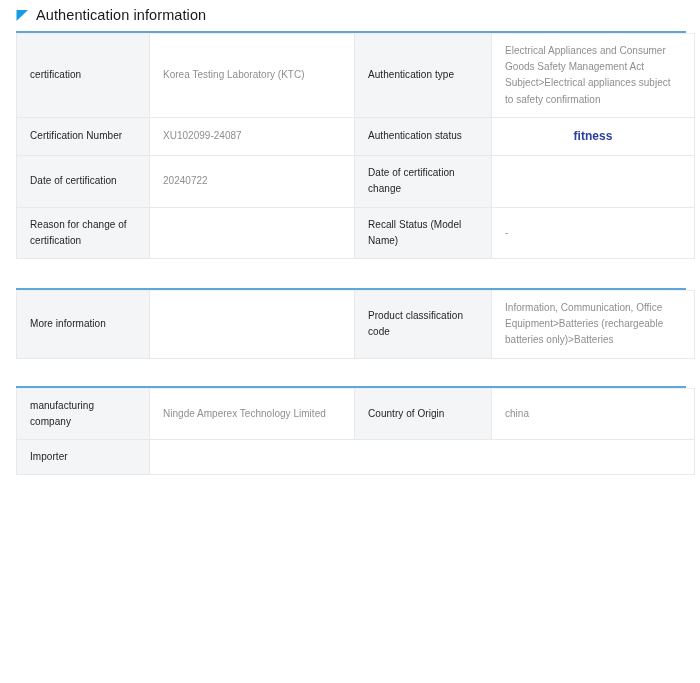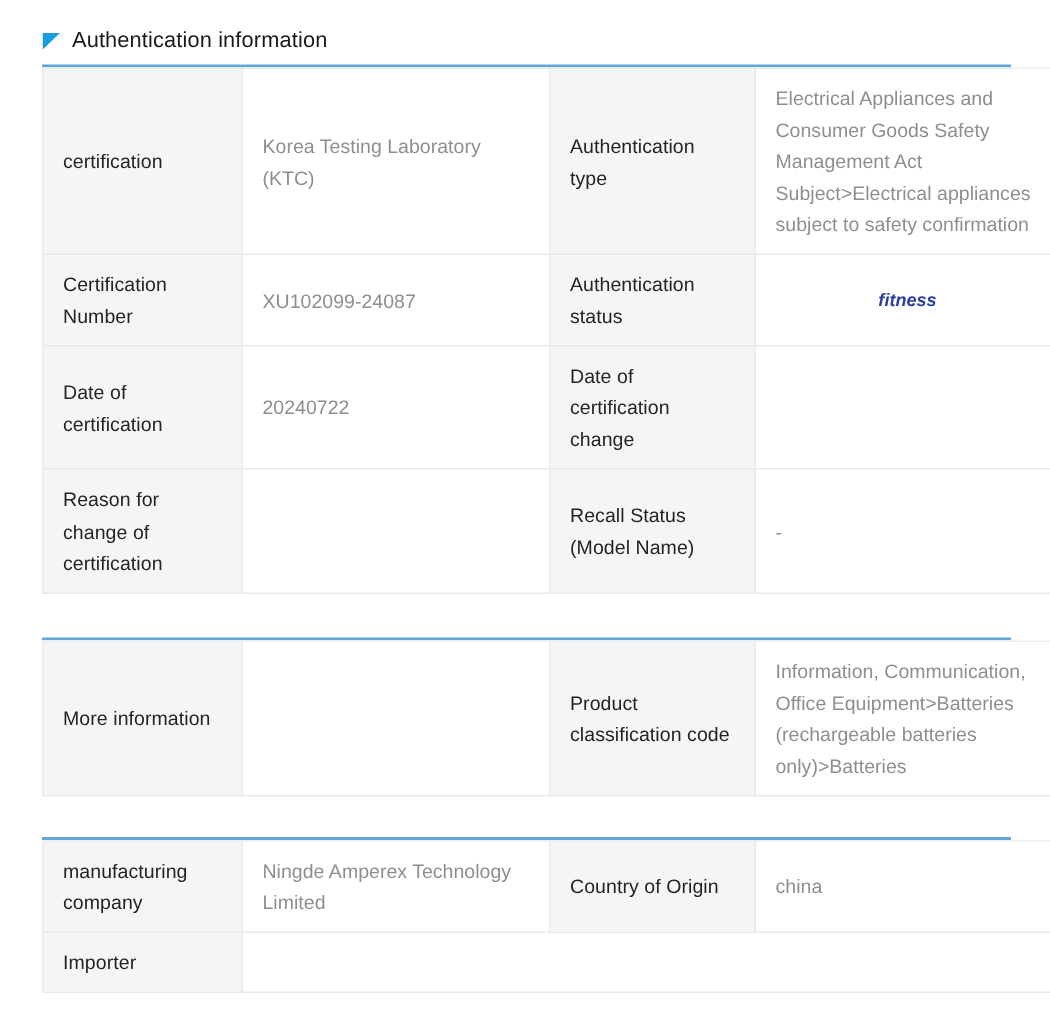--- a/index.html
+++ b/index.html
@@ -8,21 +8,21 @@
     width: 700px; height: 683px;
     background: #ffffff;
     font-family: "Liberation Sans", sans-serif;
     overflow: hidden;
   }
   .page {
     width: 700px;
     height: 683px;
     position: relative;
     background: #fff;
-    padding: 16px;
+    padding: 4px;
   }
 
   
   .section { margin: 0; }
   .sec-head {
     display: flex;
     align-items: center;
     gap: 7px;
     padding-left: 12px;
     height: 22px;
@@ -50,21 +50,21 @@
     width: 678px;
     border-collapse: collapse;
     table-layout: fixed;
     background: #fff;
   }
   table.info td {
     border: 1px solid #e7e9ea;
     border-top: none;
     vertical-align: middle;
     padding: 9px 13px;
-    font-size: 13px;
+    font-size: 10px;
     line-height: 1.62;
   }
   table.info tr:first-child td { border-top: 1px solid #eceeef; }
   td.lbl {
     background: #f4f5f6;
     color: #222426;
     font-size: 12.2px;
     font-weight: 400;
     letter-spacing: .05px;
     margin-left: 11px;
@@ -73,21 +73,20 @@
     background: #ffffff;
     color: #8c8f92;
     letter-spacing: .02px;
     font-size: 11.6px;
   }
   td.val.strong-blue {
     color: #2b3f9e;
     font-weight: bold;
     text-align: center;
     font-size: 12px;
-    font-style: italic;
   }
   .spacer-lg { height: 24px; }
   .spacer-md { height: 22px; }
 
   
   col.c1 { width: 133px; }
   col.c2 { width: 205px; }
   col.c3 { width: 137px; }
   col.c4 { width: 203px; }
 </style>

